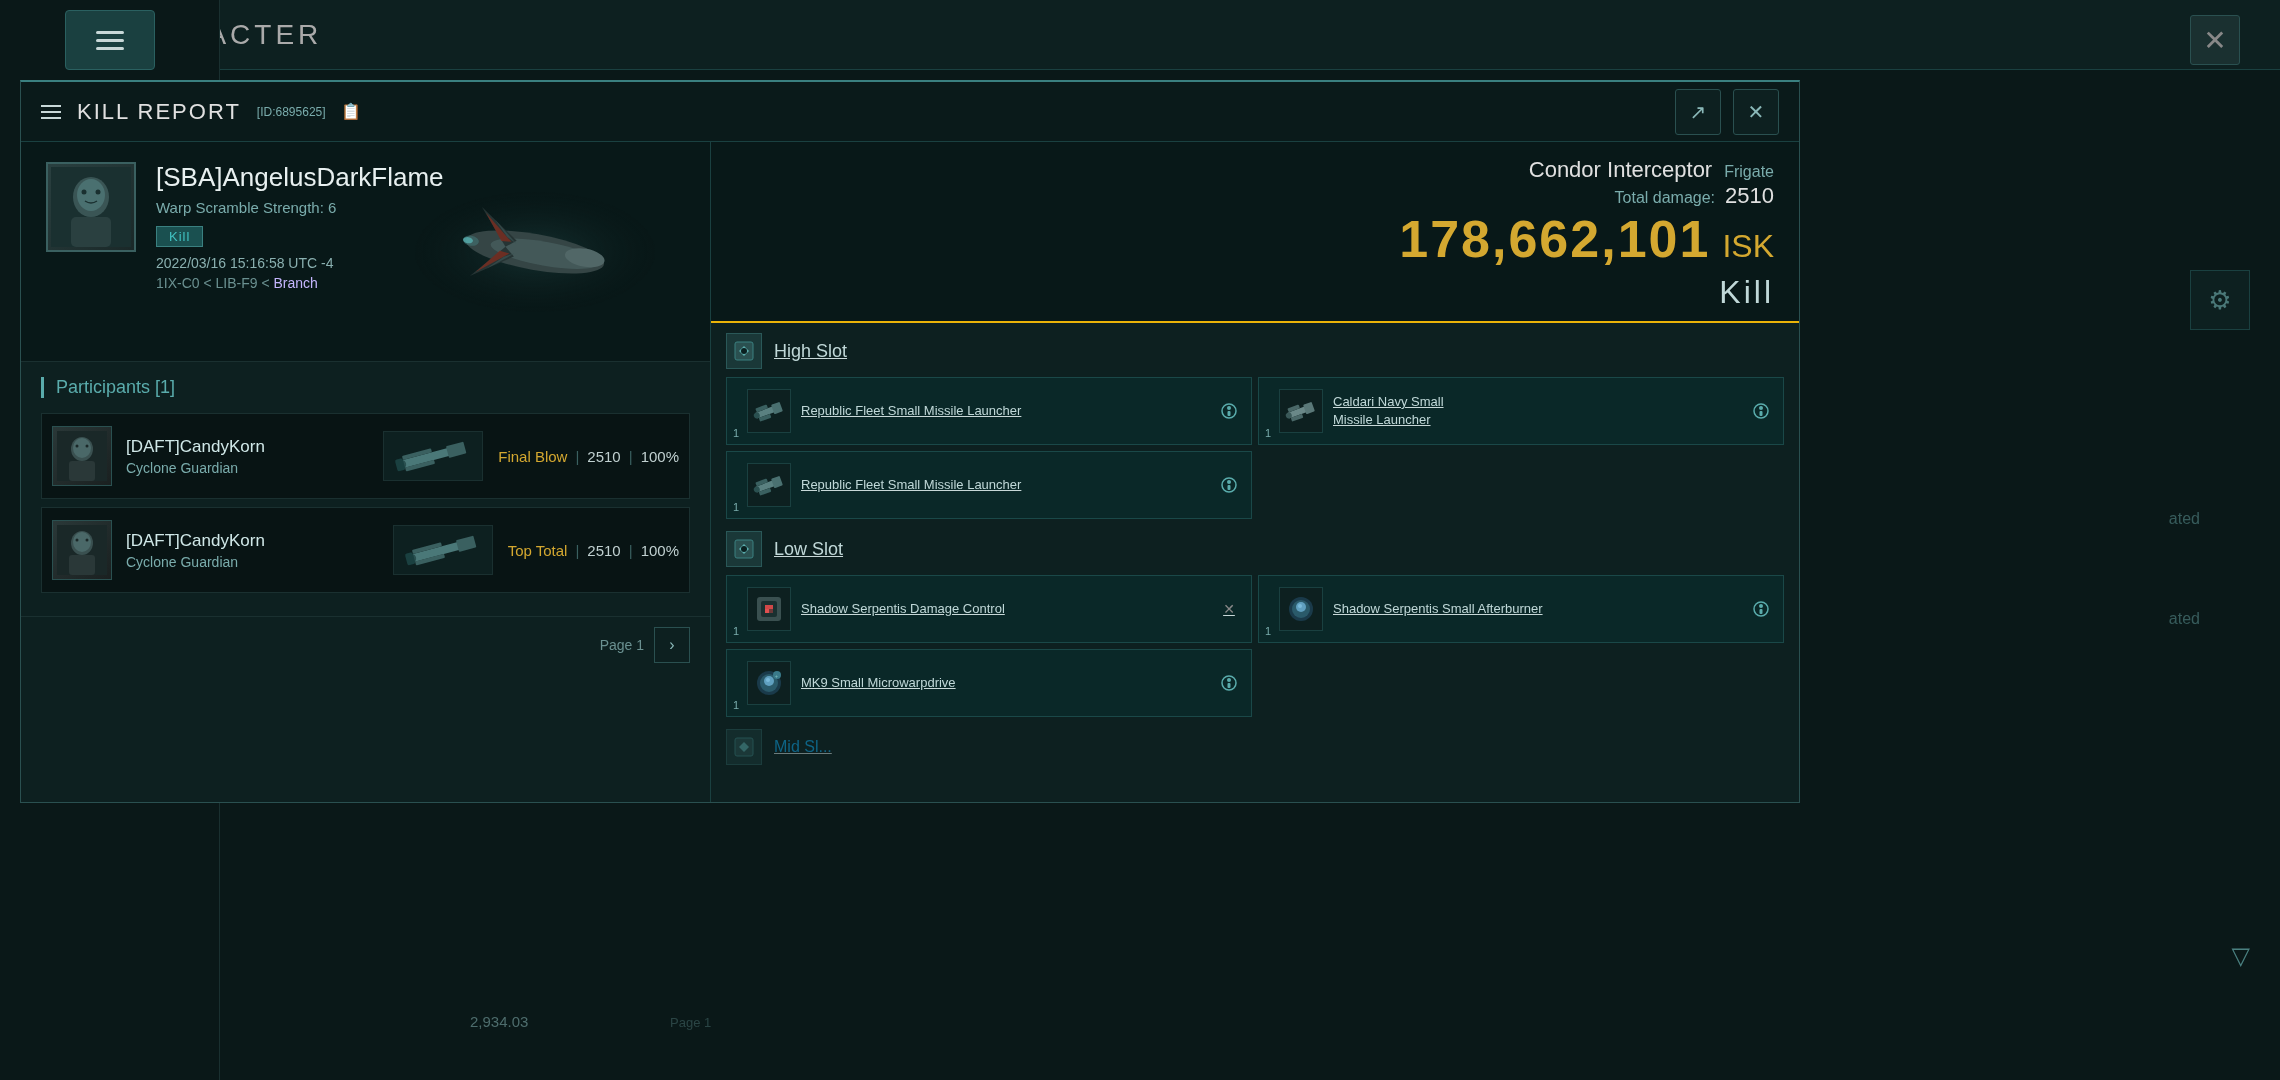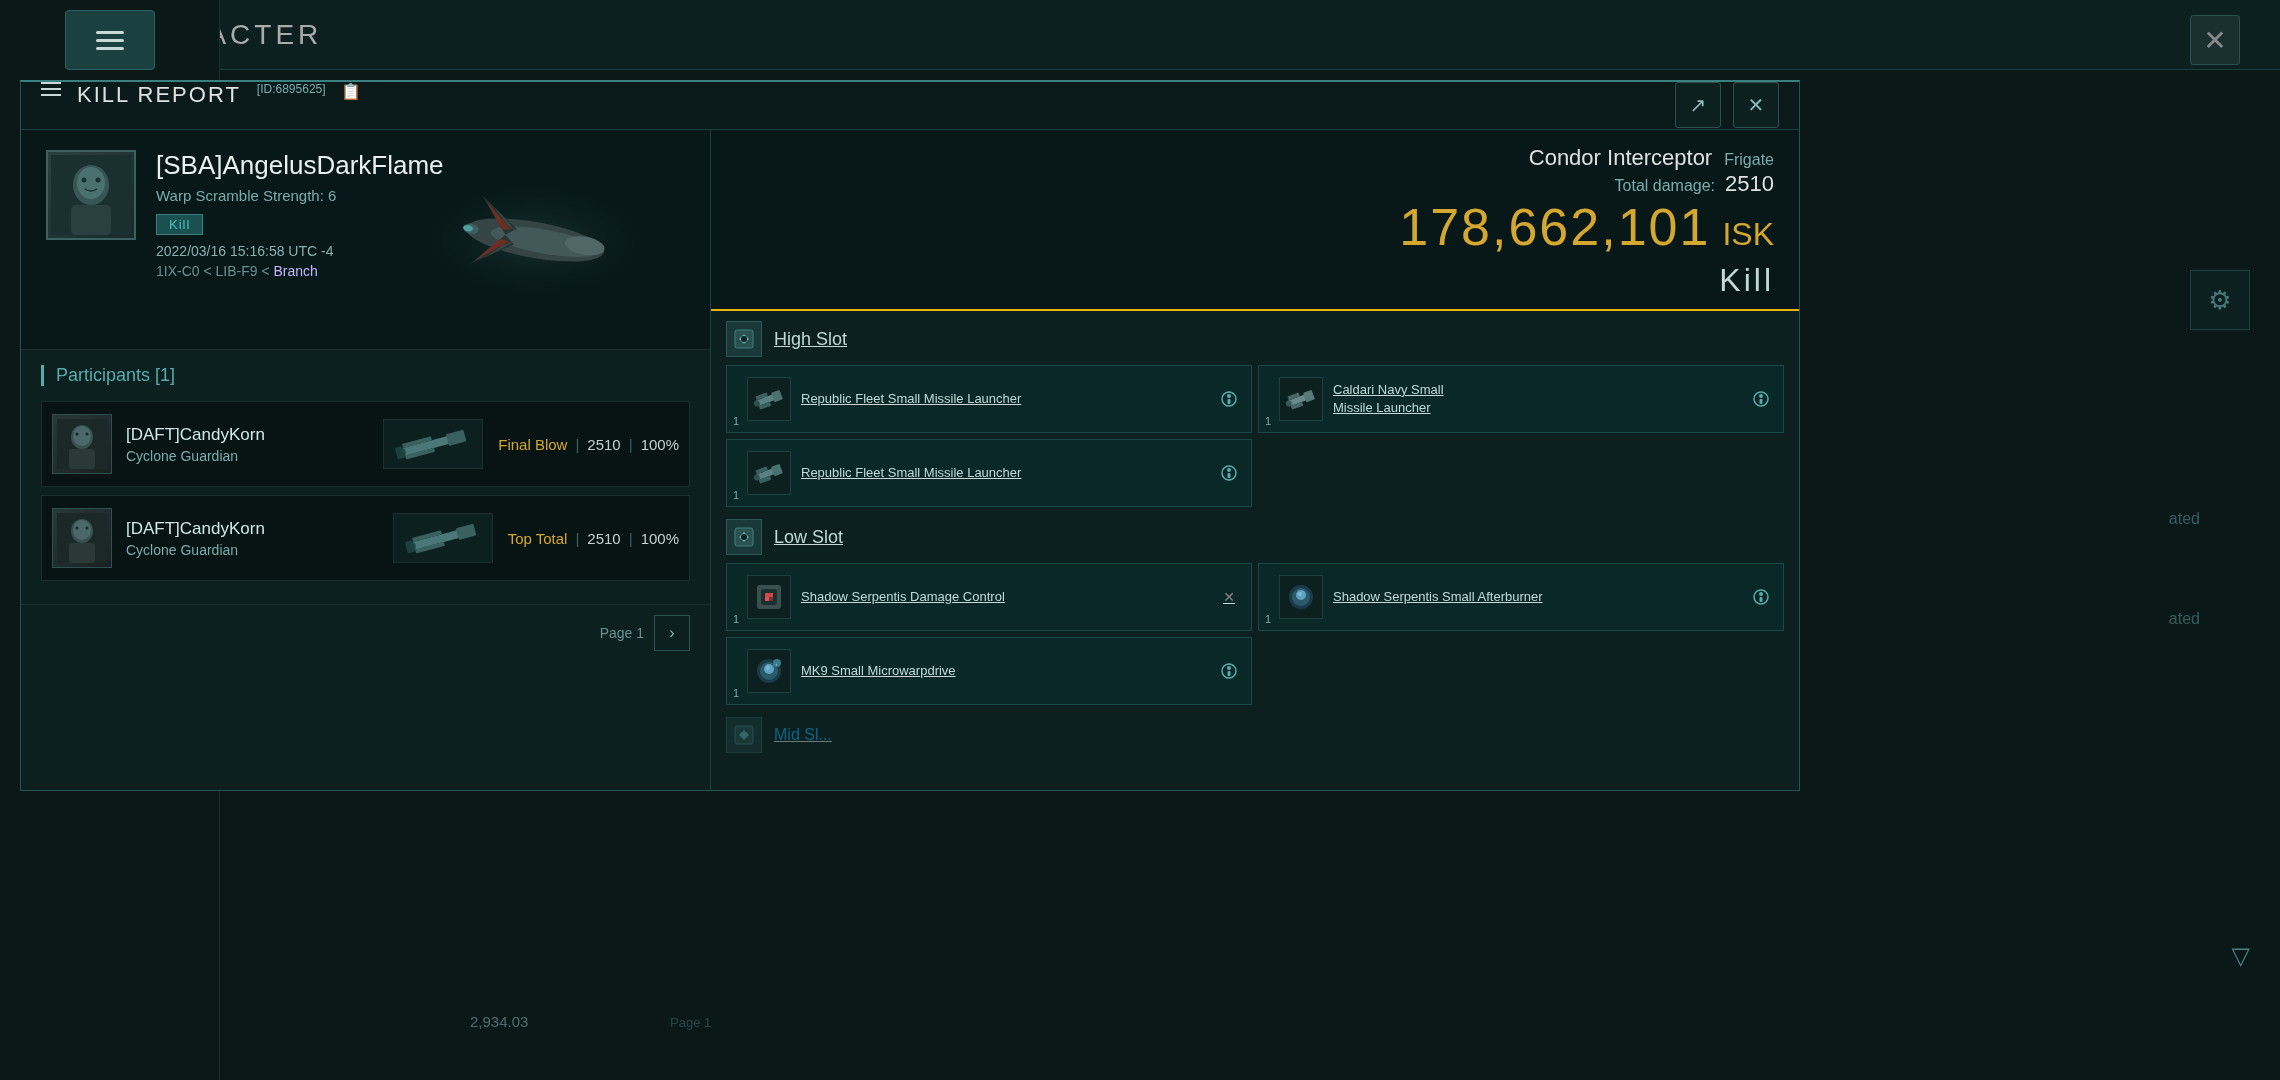--- a/index.html
+++ b/index.html
@@ -150,24 +150,25 @@
       left: 20px;
       top: 80px;
       width: 1780px;
       background: #0d2020;
       border: 1px solid #2a5050;
       border-top: 2px solid #3a8080;
       z-index: 10;
     }
 
     .panel-header {
-      height: 48px;
+      height: 60px;
       background: #0a1a1a;
       border-bottom: 1px solid #1a4040;
       display: flex;
+      align-items: center;
       padding: 0 20px;
       gap: 16px;
     }
 
     .panel-hamburger {
       display: flex;
       flex-direction: column;
       gap: 4px;
       cursor: pointer;
     }
@@ -338,21 +339,21 @@
     }
 
     .total-dmg-value {
       font-size: 22px;
       color: #e0e0e0;
     }
 
     .isk-value {
       font-size: 52px;
       color: #d4a830;
-      font-weight: 400;
+      font-weight: 700;
       text-align: right;
       letter-spacing: 2px;
     }
 
     .isk-label {
       font-size: 32px;
       color: #d4a830;
     }
 
     .kill-result {

